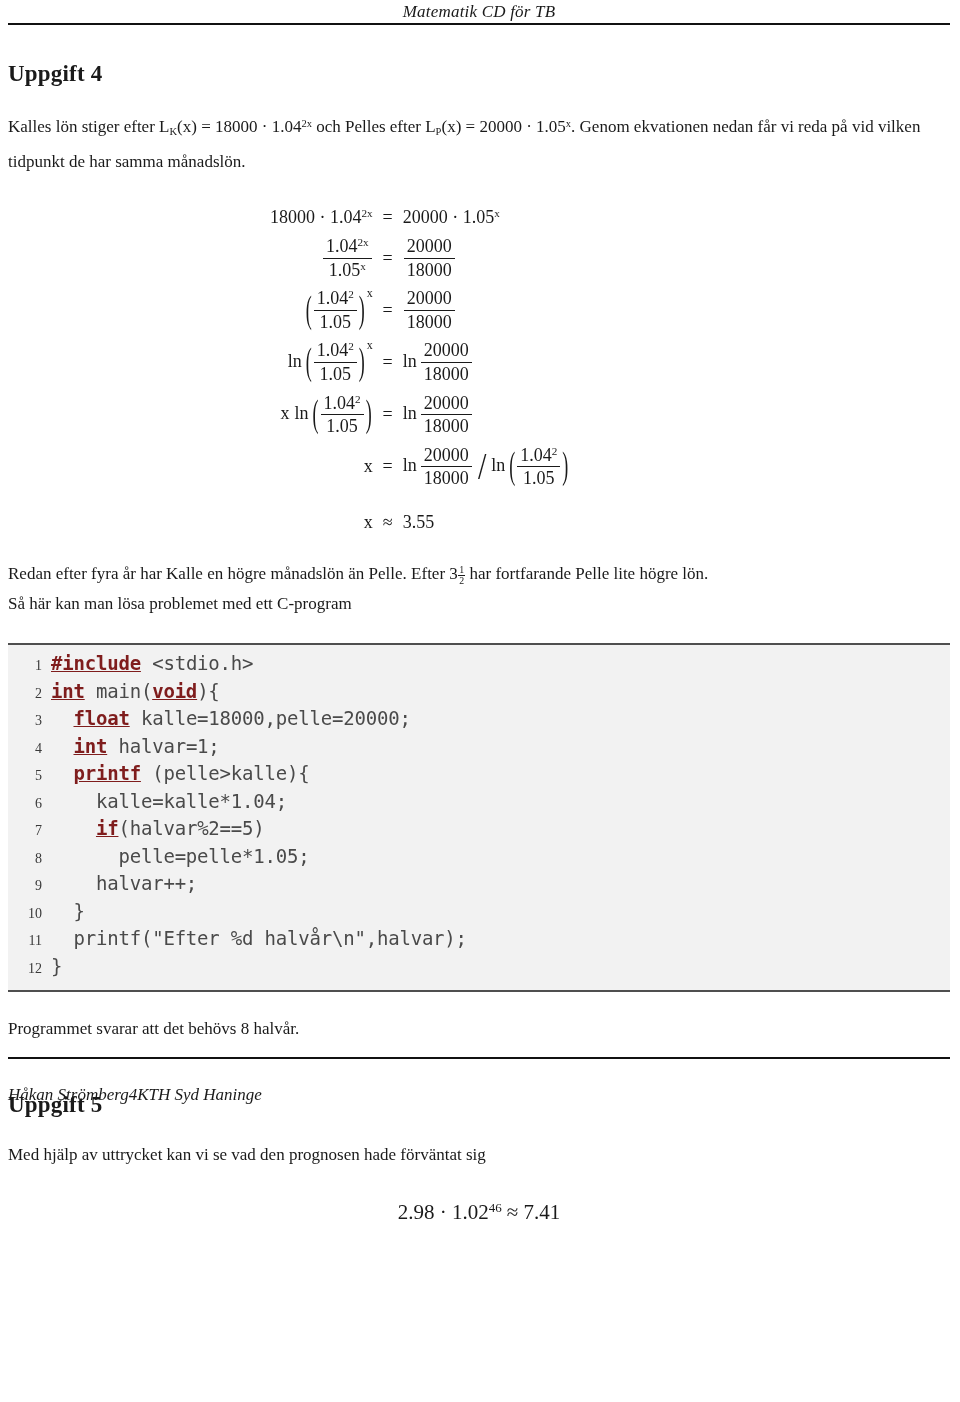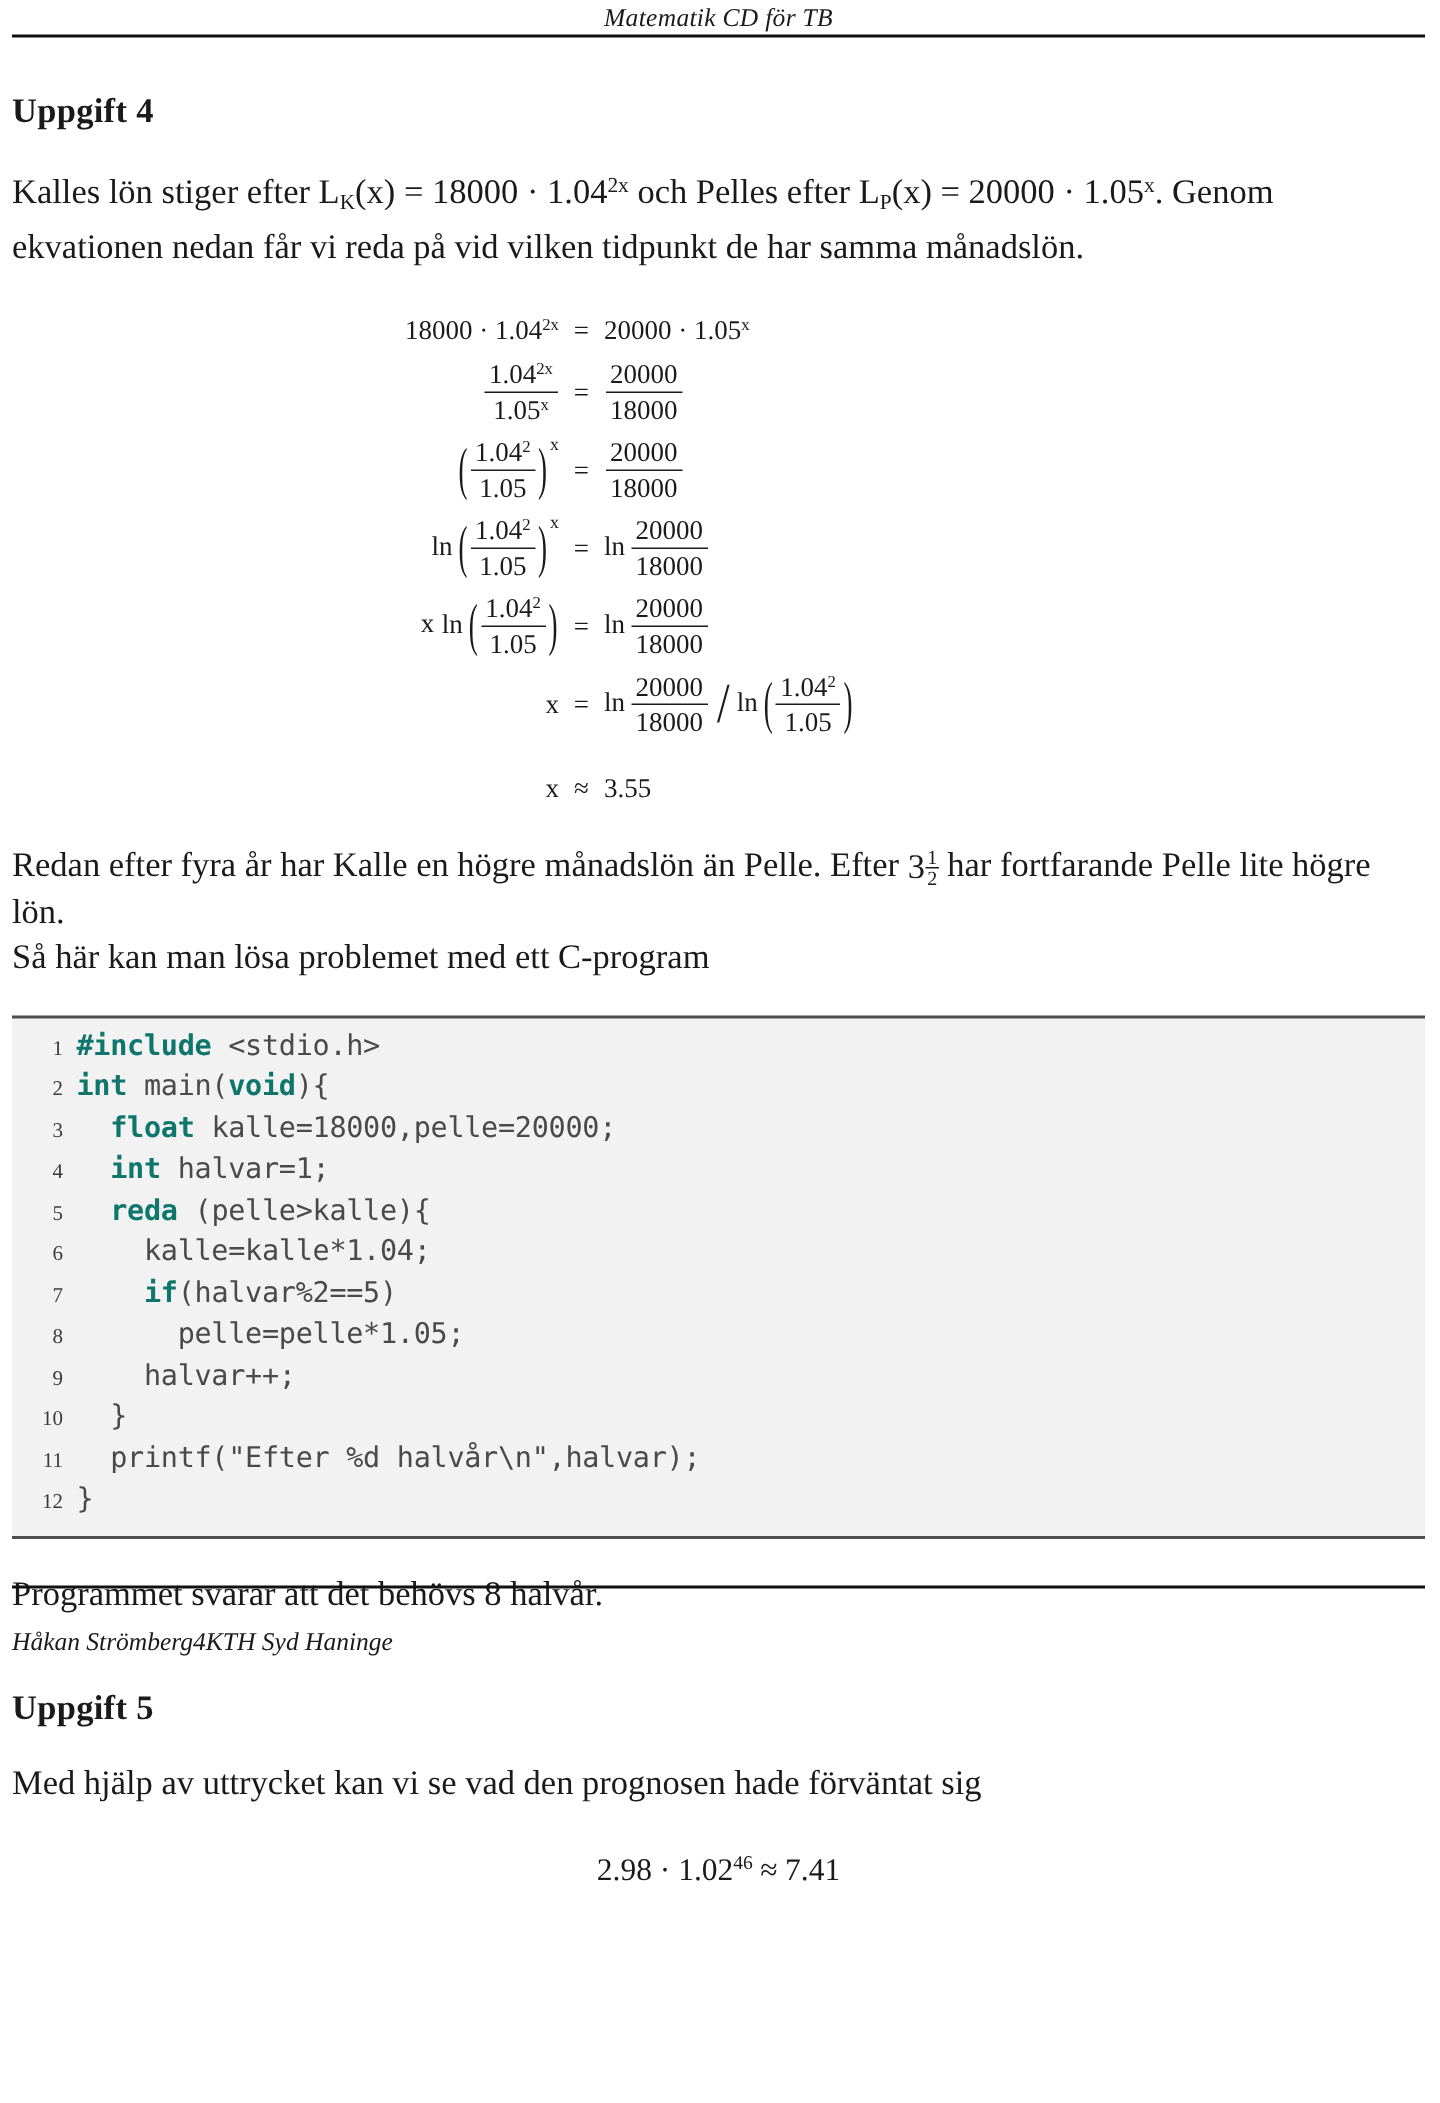--- a/index.html
+++ b/index.html
@@ -50,21 +50,21 @@
   h1.sec {
     font-size: 23px;
     font-weight: bold;
     margin: 36px 0 0 0;
     letter-spacing: 0.2px;
     line-height: 26px;
   }
 
   
   p.body {
-    font-size: 23px;
+    font-size: 17px;
     line-height: 30px;
     margin: 22px 0 0 0;
     text-align: left;
   }
   sub.sm { font-size: 0.62em; vertical-align: -0.28em; }
   sup.sm { font-size: 0.62em; vertical-align: 0.52em; }
 
   .mixnum {
     display: inline-block;
     vertical-align: -0.05em;
@@ -169,21 +169,21 @@
     font-family: "Liberation Serif", "DejaVu Serif", serif;
     font-size: 14px;
     color: #3a3a3a;
   }
   .codetext {
     font-family: "DejaVu Sans Mono", "Liberation Mono", monospace;
     font-size: 19px;
     letter-spacing: -0.2px;
     color: #4a4a4a;
   }
-  .kw { font-weight: bold; color: #0f766e; }
+  .kw { font-weight: bold; color: #7f1d1d; text-decoration: underline; }
 
   
   .centerformula {
     text-align: center;
     font-size: 21px;
     margin-top: 30px;
   }
 
   
   .footer-wrap {
@@ -266,21 +266,21 @@
     </table>
   </div>
 
   <p class="body"><span>Redan efter fyra år har Kalle en högre månadslön än Pelle. Efter </span><span class="mixnum"><span class="whole">3</span><span class="frac"><span class="num">1</span><span class="den">2</span></span></span><span> har fortfarande Pelle lite högre lön.</span><br><span>Så här kan man lösa problemet med ett C-program</span></p>
 
   <div class="listing" id="code-listing">
       <div class="codeline"><span class="lineno">1</span><span class="codetext"><span class="kw">#include</span><span> &lt;stdio.h&gt;</span></span></div>
       <div class="codeline"><span class="lineno">2</span><span class="codetext"><span class="kw">int</span><span> main(</span><span class="kw">void</span><span>){</span></span></div>
       <div class="codeline"><span class="lineno">3</span><span class="codetext"><span>  </span><span class="kw">float</span><span> kalle=18000,pelle=20000;</span></span></div>
       <div class="codeline"><span class="lineno">4</span><span class="codetext"><span>  </span><span class="kw">int</span><span> halvar=1;</span></span></div>
-      <div class="codeline"><span class="lineno">5</span><span class="codetext"><span>  </span><span class="kw">reda</span><span> (pelle&gt;kalle){</span></span></div>
+      <div class="codeline"><span class="lineno">5</span><span class="codetext"><span>  </span><span class="kw">printf</span><span> (pelle&gt;kalle){</span></span></div>
       <div class="codeline"><span class="lineno">6</span><span class="codetext"><span>    kalle=kalle*1.04;</span></span></div>
       <div class="codeline"><span class="lineno">7</span><span class="codetext"><span>    </span><span class="kw">if</span><span>(halvar%2==5)</span></span></div>
       <div class="codeline"><span class="lineno">8</span><span class="codetext"><span>      pelle=pelle*1.05;</span></span></div>
       <div class="codeline"><span class="lineno">9</span><span class="codetext"><span>    halvar++;</span></span></div>
       <div class="codeline"><span class="lineno">10</span><span class="codetext"><span>  }</span></span></div>
       <div class="codeline"><span class="lineno">11</span><span class="codetext"><span>  printf("Efter %d halvår\n",halvar);</span></span></div>
       <div class="codeline"><span class="lineno">12</span><span class="codetext"><span>}</span></span></div>
     </div>
 
   <p class="body">Programmet svarar att det behövs 8 halvår.</p>

